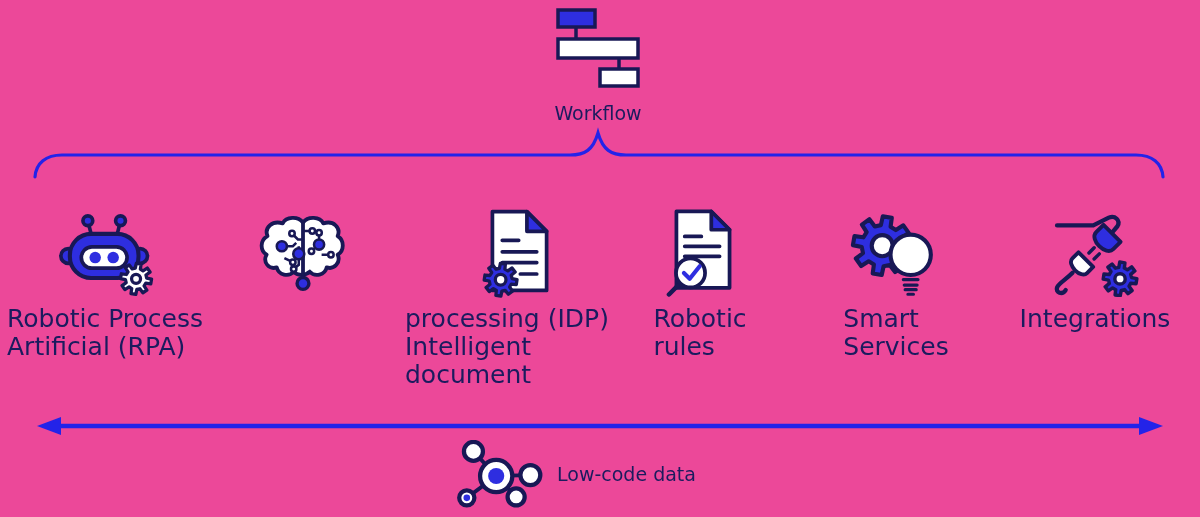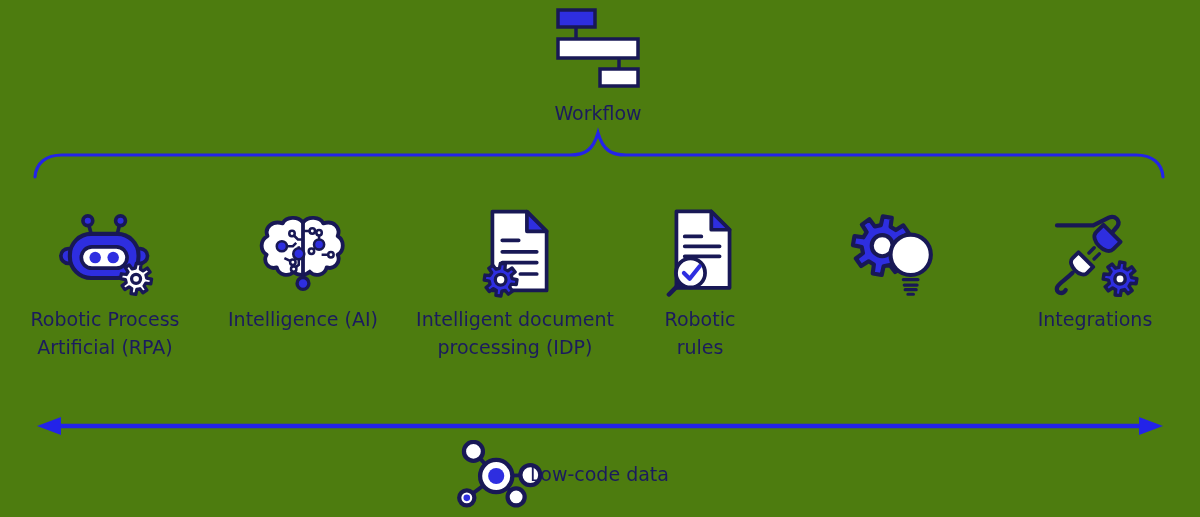--- a/index.html
+++ b/index.html
@@ -1,25 +1,25 @@
 <!DOCTYPE html>
 <html><head>
 <meta charset="utf-8">
 <style>
   html,body{margin:0;padding:0;background:#fff;}
   .canvas{
-    position:relative;width:1200px;height:517px;background:#4d7c0f;overflow:hidden;
+    position:relative;width:1200px;height:517px;background:#ec4899;overflow:hidden;
     font-family:"DejaVu Sans","Liberation Sans",sans-serif;color:#1b1b5e;
   }
   .abs{position:absolute;}
   .diagram-label{font-size:19px;line-height:28px;color:#1b1b5e;}
   .center-text{text-align:center;}
   .item{position:absolute;top:205px;width:220px;display:flex;flex-direction:column;align-items:center;}
   .icon-box{height:96px;display:flex;align-items:center;justify-content:center;}
-  .item-label{margin-top:4px;text-align:center;font-size:19px;line-height:28px;color:#1b1b5e;}
+  .item-label{margin-top:4px;text-align:left;font-size:25px;line-height:28px;color:#1b1b5e;}
   svg{display:block;}
 </style>
 </head>
 <body>
 
 <div class="canvas">
 
   <div class="abs" style="left:555px;top:8px;">
     <svg width="86" height="80" viewBox="0 0 86 80" fill="none">
       <line x1="21" y1="19" x2="21" y2="31" stroke="#181855" stroke-width="3.5"></line>
@@ -73,37 +73,36 @@
         <circle cx="39" cy="25" r="3.2" fill="#ffffff" stroke="#181855" stroke-width="3"></circle>
         <circle cx="41" cy="67" r="3.2" fill="#ffffff" stroke="#181855" stroke-width="3"></circle>
         <circle cx="62" cy="46" r="3.2" fill="#ffffff" stroke="#181855" stroke-width="3"></circle>
         <circle cx="85" cy="50" r="3.2" fill="#ffffff" stroke="#181855" stroke-width="3"></circle>
         <circle cx="71" cy="24" r="3.2" fill="#ffffff" stroke="#181855" stroke-width="3"></circle>
         <circle cx="40" cy="59" r="3.2" fill="#ffffff" stroke="#181855" stroke-width="3"></circle>
         <circle cx="52" cy="84" r="7" fill="#2e2ee0" stroke="#181855" stroke-width="4"></circle>
       </svg>
     </div>
     <div class="item-label">
-      <div>Intelligence (AI)</div>
     </div>
   </div>
 
   <div class="item" style="left:405px;">
     <div class="icon-box">
       <svg width="78" height="89" viewBox="0 0 95 108" fill="none">
         <path d="M20 3 H62 L86 27 V99 H20 Z" fill="#ffffff" stroke="#181855" stroke-width="4.5" stroke-linejoin="round"></path>
         <path d="M62 3 V27 H86 Z" fill="#2e2ee0" stroke="#181855" stroke-width="4.5" stroke-linejoin="round"></path>
         <path d="M32 38 H52 M32 52 H74 M32 65 H74 M54 79 H74" stroke="#181855" stroke-width="4.5" stroke-linecap="round"></path>
         <polygon fill="#2e2ee0" stroke="#181855" stroke-width="4" stroke-linejoin="round" points="43.9,84.5 50.0,85.7 49.1,91.8 43.0,91.2 40.9,94.8 44.4,99.9 39.4,103.7 35.5,98.9 31.5,99.9 30.3,106.0 24.2,105.1 24.8,99.0 21.2,96.9 16.1,100.4 12.3,95.4 17.1,91.5 16.1,87.5 10.0,86.3 10.9,80.2 17.0,80.8 19.1,77.2 15.6,72.1 20.6,68.3 24.5,73.1 28.5,72.1 29.7,66.0 35.8,66.9 35.2,73.0 38.8,75.1 43.9,71.6 47.7,76.6 42.9,80.5"></polygon>
         <circle cx="30" cy="86" r="6.5" fill="#ffffff" stroke="#181855" stroke-width="4"></circle>
       </svg>
     </div>
     <div class="item-label">
+      <div>processing (IDP)</div>
       <div>Intelligent document</div>
-      <div>processing (IDP)</div>
     </div>
   </div>
 
   <div class="item" style="left:590px;">
     <div class="icon-box">
       <svg width="75" height="88" viewBox="0 0 90 106" fill="none">
         <path d="M16 3 H58 L80 25 V95 H16 Z" fill="#ffffff" stroke="#181855" stroke-width="4.5" stroke-linejoin="round"></path>
         <path d="M58 3 V25 H80 Z" fill="#2e2ee0" stroke="#181855" stroke-width="4.5" stroke-linejoin="round"></path>
         <path d="M26 33 H46 M26 45 H68 M26 57 H68 M26 69 H42" stroke="#181855" stroke-width="4.5" stroke-linecap="round"></path>
         <line x1="20" y1="90" x2="7" y2="103" stroke="#181855" stroke-width="5.5" stroke-linecap="round"></line>
@@ -118,20 +117,24 @@
   </div>
 
   <div class="item" style="left:786px;">
     <div class="icon-box">
       <svg width="92" height="88" viewBox="0 0 100 96" fill="none">
         <polygon fill="#2e2ee0" stroke="#181855" stroke-width="4.5" stroke-linejoin="round" points="57.4,38.5 67.0,40.6 65.3,50.4 55.6,49.1 52.0,54.8 57.2,63.0 49.0,68.8 43.1,61.0 36.5,62.4 34.4,72.0 24.6,70.3 25.9,60.6 20.2,57.0 12.0,62.2 6.2,54.0 14.0,48.1 12.6,41.5 3.0,39.4 4.7,29.6 14.4,30.9 18.0,25.2 12.8,17.0 21.0,11.2 26.9,19.0 33.5,17.6 35.6,8.0 45.4,9.7 44.1,19.4 49.8,23.0 58.0,17.8 63.8,26.0 56.0,31.9"></polygon>
         <circle cx="35" cy="40" r="11.5" fill="#ffffff" stroke="#181855" stroke-width="4.5"></circle>
         <circle cx="66" cy="50" r="22" fill="#ffffff" stroke="#181855" stroke-width="4.5"></circle>
         <path d="M58 77 H74 M59 83 H73 M60 88 H72 M63 93 H69" stroke="#181855" stroke-width="3.5" stroke-linecap="round"></path>
       </svg>
+    </div>
+    <div class="item-label">
+      <div>Smart</div>
+      <div>Services</div>
     </div>
   </div>
 
   <div class="item" style="left:985px;">
     <div class="icon-box">
       <svg width="88" height="88" viewBox="0 0 100 102" fill="none">
         <path d="M6 19 H48 L66 10 C 73 7, 80 13, 76 20 L 70 27" stroke="#181855" stroke-width="5" fill="none" stroke-linecap="round" stroke-linejoin="round"></path>
         <path d="M24 74 C 16 82, 8 86, 6 91 C 4 97, 12 100, 16 94" stroke="#181855" stroke-width="5" fill="none" stroke-linecap="round"></path>
         <g transform="translate(62,36) rotate(45)">
           <path d="M-14 -11 H14 V1 C 14 13, -14 13, -14 1 Z" fill="#2e2ee0" stroke="#181855" stroke-width="4.5" stroke-linejoin="round"></path>
@@ -163,15 +166,15 @@
       <path d="M46 38 L22 12 M46 38 L82 37 M46 38 L67 60 M46 38 L15 61" stroke="#181855" stroke-width="4"></path>
       <circle cx="22" cy="12" r="10" fill="#ffffff" stroke="#181855" stroke-width="4.5"></circle>
       <circle cx="82" cy="37" r="10.5" fill="#ffffff" stroke="#181855" stroke-width="4.5"></circle>
       <circle cx="67" cy="60" r="9" fill="#ffffff" stroke="#181855" stroke-width="4.5"></circle>
       <circle cx="15" cy="61" r="8" fill="#ffffff" stroke="#181855" stroke-width="4.5"></circle>
       <circle cx="15" cy="61" r="3.5" fill="#2e2ee0"></circle>
       <circle cx="46" cy="38" r="17" fill="#ffffff" stroke="#181855" stroke-width="4.5"></circle>
       <circle cx="46" cy="38" r="8.5" fill="#2e2ee0"></circle>
     </svg>
   </div>
-  <div class="abs diagram-label" style="left:530px;top:460px;text-align:right;">Low-code data</div>
+  <div class="abs diagram-label" style="left:557px;top:460px;text-align:right;">Low-code data</div>
 
 </div>
 
 </body></html>

